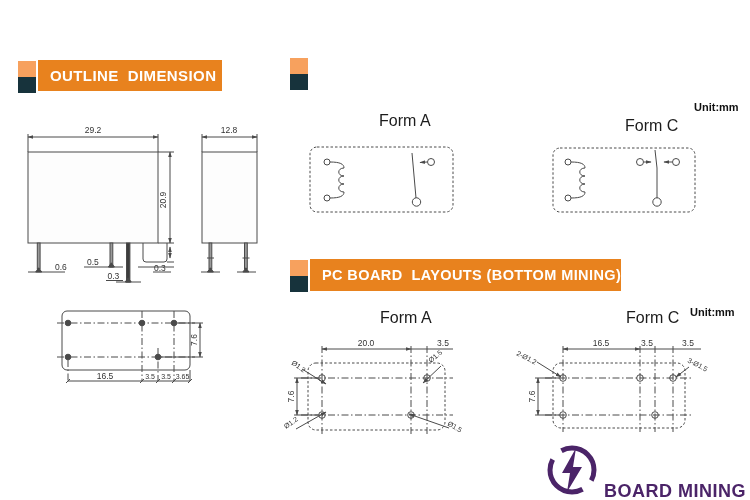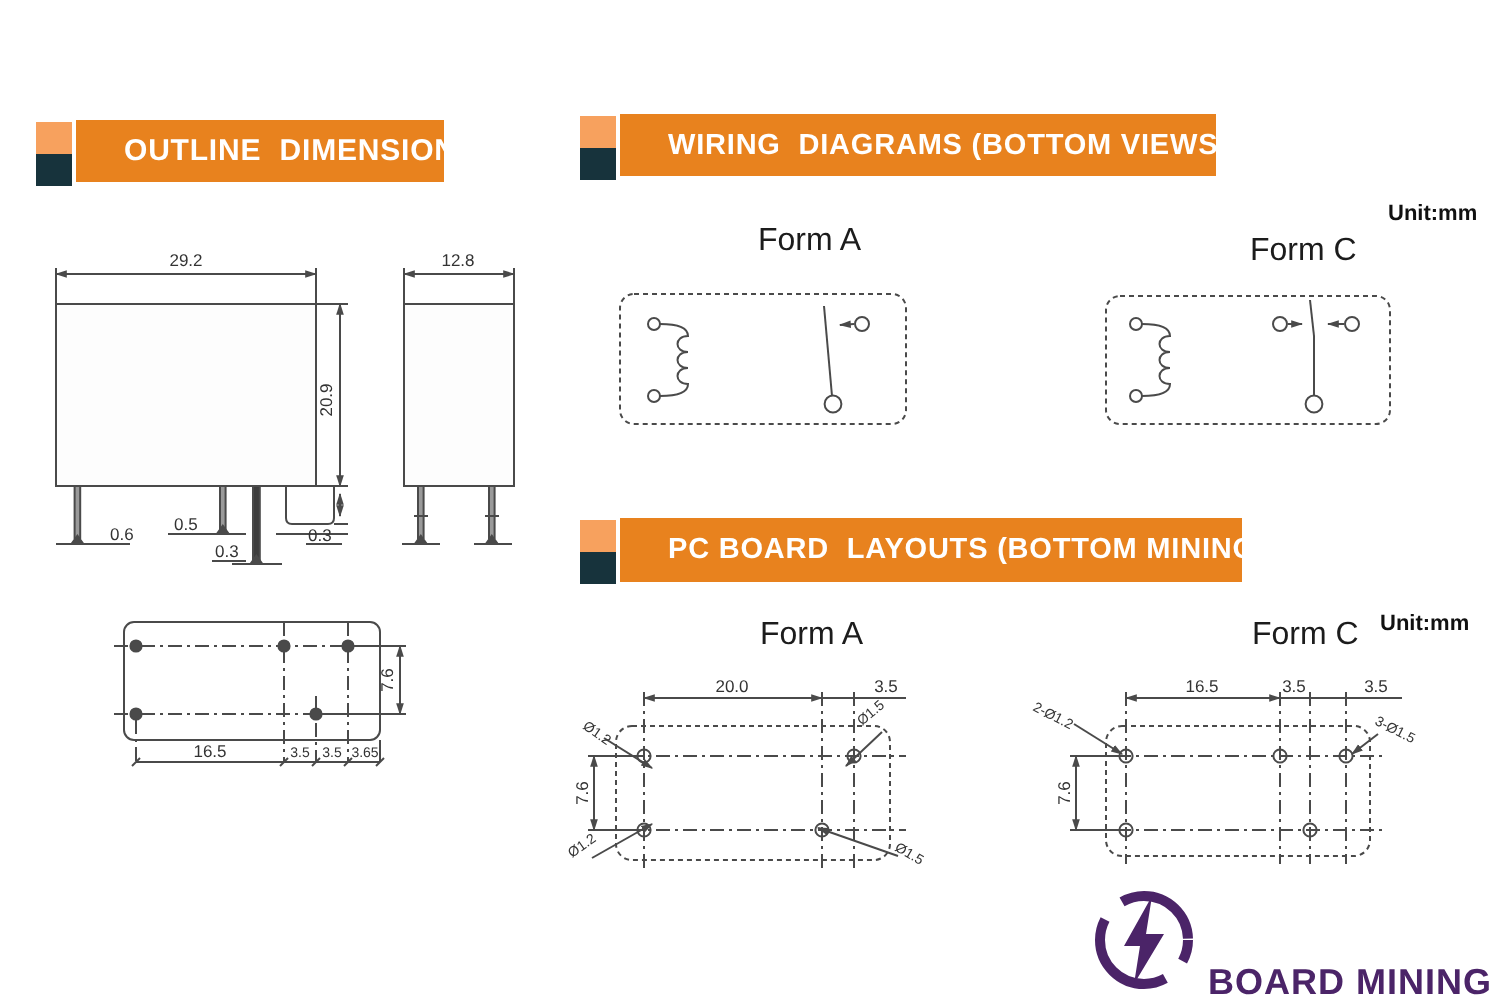--- a/index.html
+++ b/index.html
@@ -4,21 +4,21 @@
 <style>
   html,body{margin:0;padding:0;background:#fff;}
   .page{position:relative;width:750px;height:500px;background:#ffffff;overflow:hidden;
         font-family:"Liberation Sans",sans-serif;}
   .abs{position:absolute;}
   
   .banner-icon{width:18px;height:32px;}
   .banner-icon .half-top{width:100%;height:50%;background:#f7a15e;}
   .banner-icon .half-bot{width:100%;height:50%;background:#17333c;}
   .banner-bar{background:#e8821e;color:#fff;font-weight:bold;font-size:14.5px;
-              letter-spacing:.4px;display:flex;align-items:center;padding-left:24px;
+              letter-spacing:.4px;display:flex;align-items:center;padding-left:12px;
               white-space:pre;box-sizing:border-box;}
   .form-label{font-size:16px;font-weight:normal;color:#1c1c1c;}
   .unit-label{font-size:11px;font-weight:bold;color:#111;}
   
   .logo-text{color:#4b2468;font-weight:bold;line-height:1.08;white-space:pre;}
   .logo-line1{font-size:18px;letter-spacing:.5px;}
   svg{overflow:visible;}
   svg text{font-family:"Liberation Sans",sans-serif;fill:#333;font-size:8.5px;}
   .dimtxt{font-size:8.5px;}
   .holetxt{font-size:7px;}
@@ -33,23 +33,20 @@
     <div class="half-bot"></div>
   </div>
   <div class="abs banner-bar" style="left:38px;top:60px;width:184px;height:31px;font-size:15px;">
     <span>OUTLINE  DIMENSION</span>
   </div>
 
   <div class="abs banner-icon" style="left:290px;top:58px;">
     <div class="half-top"></div>
     <div class="half-bot"></div>
   </div>
-  <div class="abs banner-bar" style="left:310px;top:57px;width:298px;height:31px;">
-    <span>WIRING  DIAGRAMS (BOTTOM VIEWS)</span>
-  </div>
   <div class="abs unit-label" style="left:694px;top:101px;">Unit:mm</div>
   <div class="abs form-label" style="left:379px;top:112px;">Form A</div>
   <div class="abs form-label" style="left:625px;top:117px;">Form C</div>
 
   <div class="abs banner-icon" style="left:290px;top:260px;">
     <div class="half-top"></div>
     <div class="half-bot"></div>
   </div>
   <div class="abs banner-bar" style="left:310px;top:259px;width:311px;height:32px;">
     <span>PC BOARD  LAYOUTS (BOTTOM MINING)</span>

